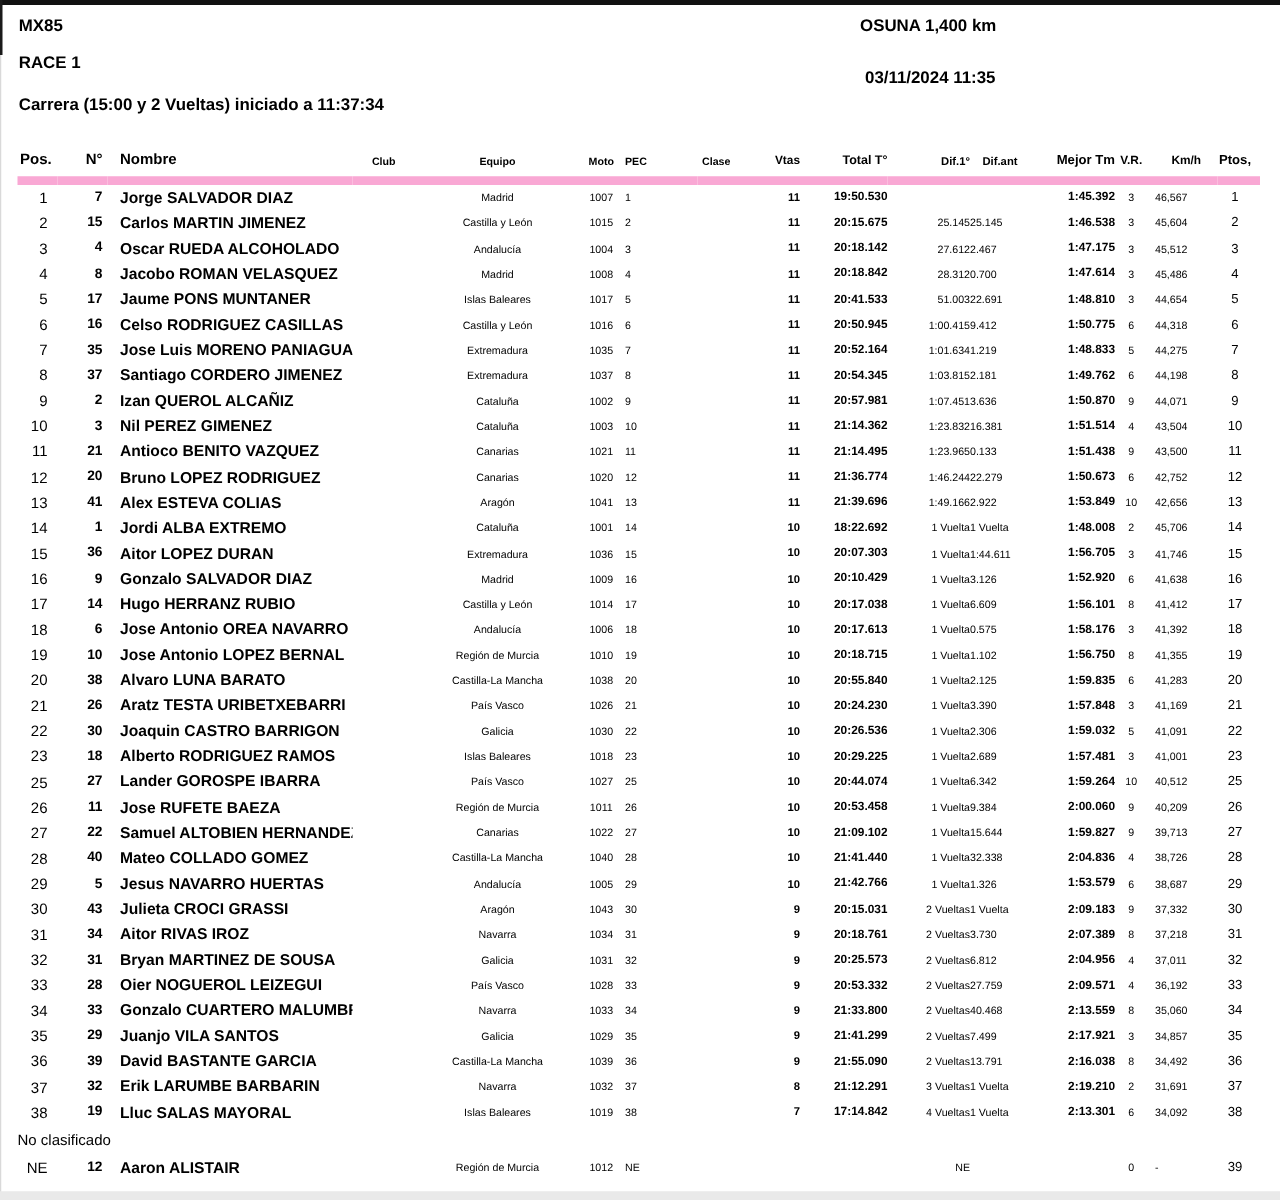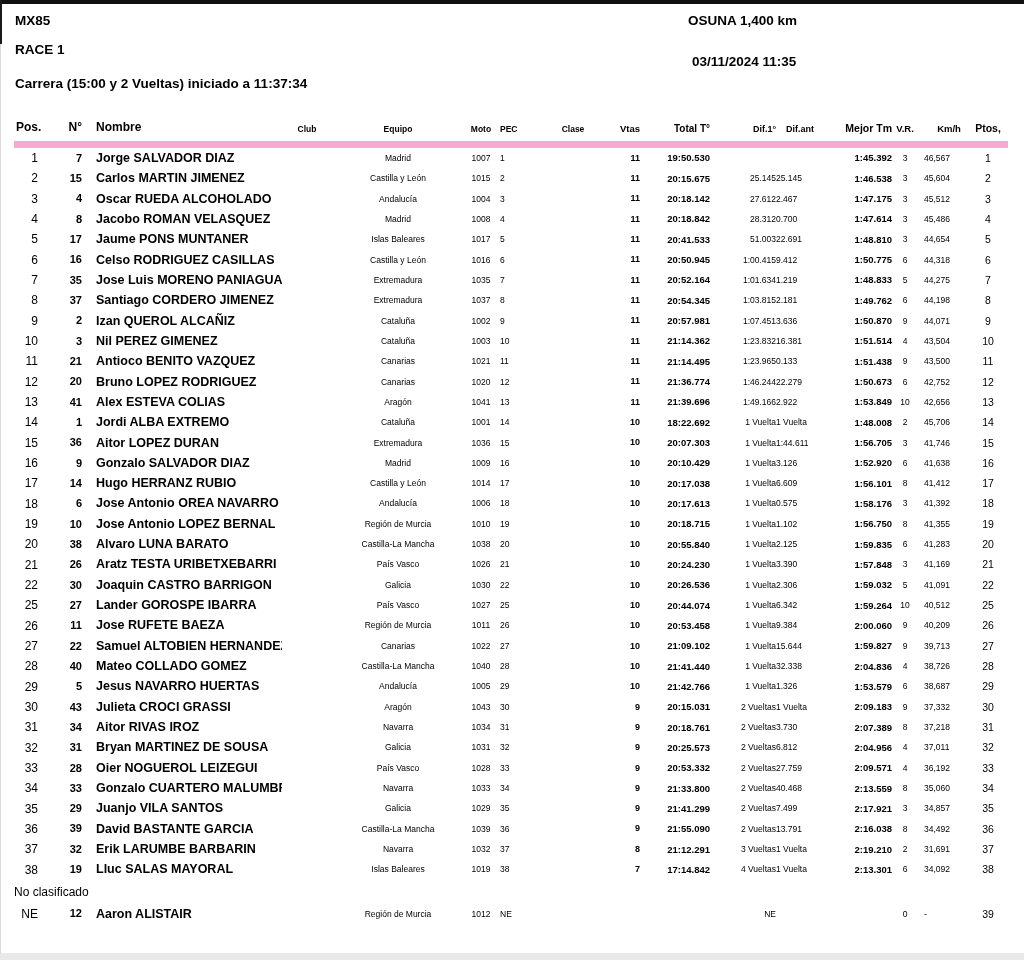--- a/index.html
+++ b/index.html
@@ -513,20 +513,38 @@
           <td class="c8">10</td>
           <td class="c9">20:26.536</td>
           <td class="c10">1 Vuelta</td>
           <td class="c11">2.306</td>
           <td class="c12">1:59.032</td>
           <td class="c13">5</td>
           <td class="c14">41,091</td>
           <td class="c15">22</td>
         </tr>
         <tr>
+          <td class="c0">23</td>
+          <td class="c1">18</td>
+          <td class="c2">Alberto RODRIGUEZ RAMOS</td>
+          <td class="c3"></td>
+          <td class="c4">Islas Baleares</td>
+          <td class="c5">1018</td>
+          <td class="c6">23</td>
+          <td class="c7"></td>
+          <td class="c8">10</td>
+          <td class="c9">20:29.225</td>
+          <td class="c10">1 Vuelta</td>
+          <td class="c11">2.689</td>
+          <td class="c12">1:57.481</td>
+          <td class="c13">3</td>
+          <td class="c14">41,001</td>
+          <td class="c15">23</td>
+        </tr>
+        <tr>
           <td class="c0">25</td>
           <td class="c1">27</td>
           <td class="c2">Lander GOROSPE IBARRA</td>
           <td class="c3"></td>
           <td class="c4">País Vasco</td>
           <td class="c5">1027</td>
           <td class="c6">25</td>
           <td class="c7"></td>
           <td class="c8">10</td>
           <td class="c9">20:44.074</td>

